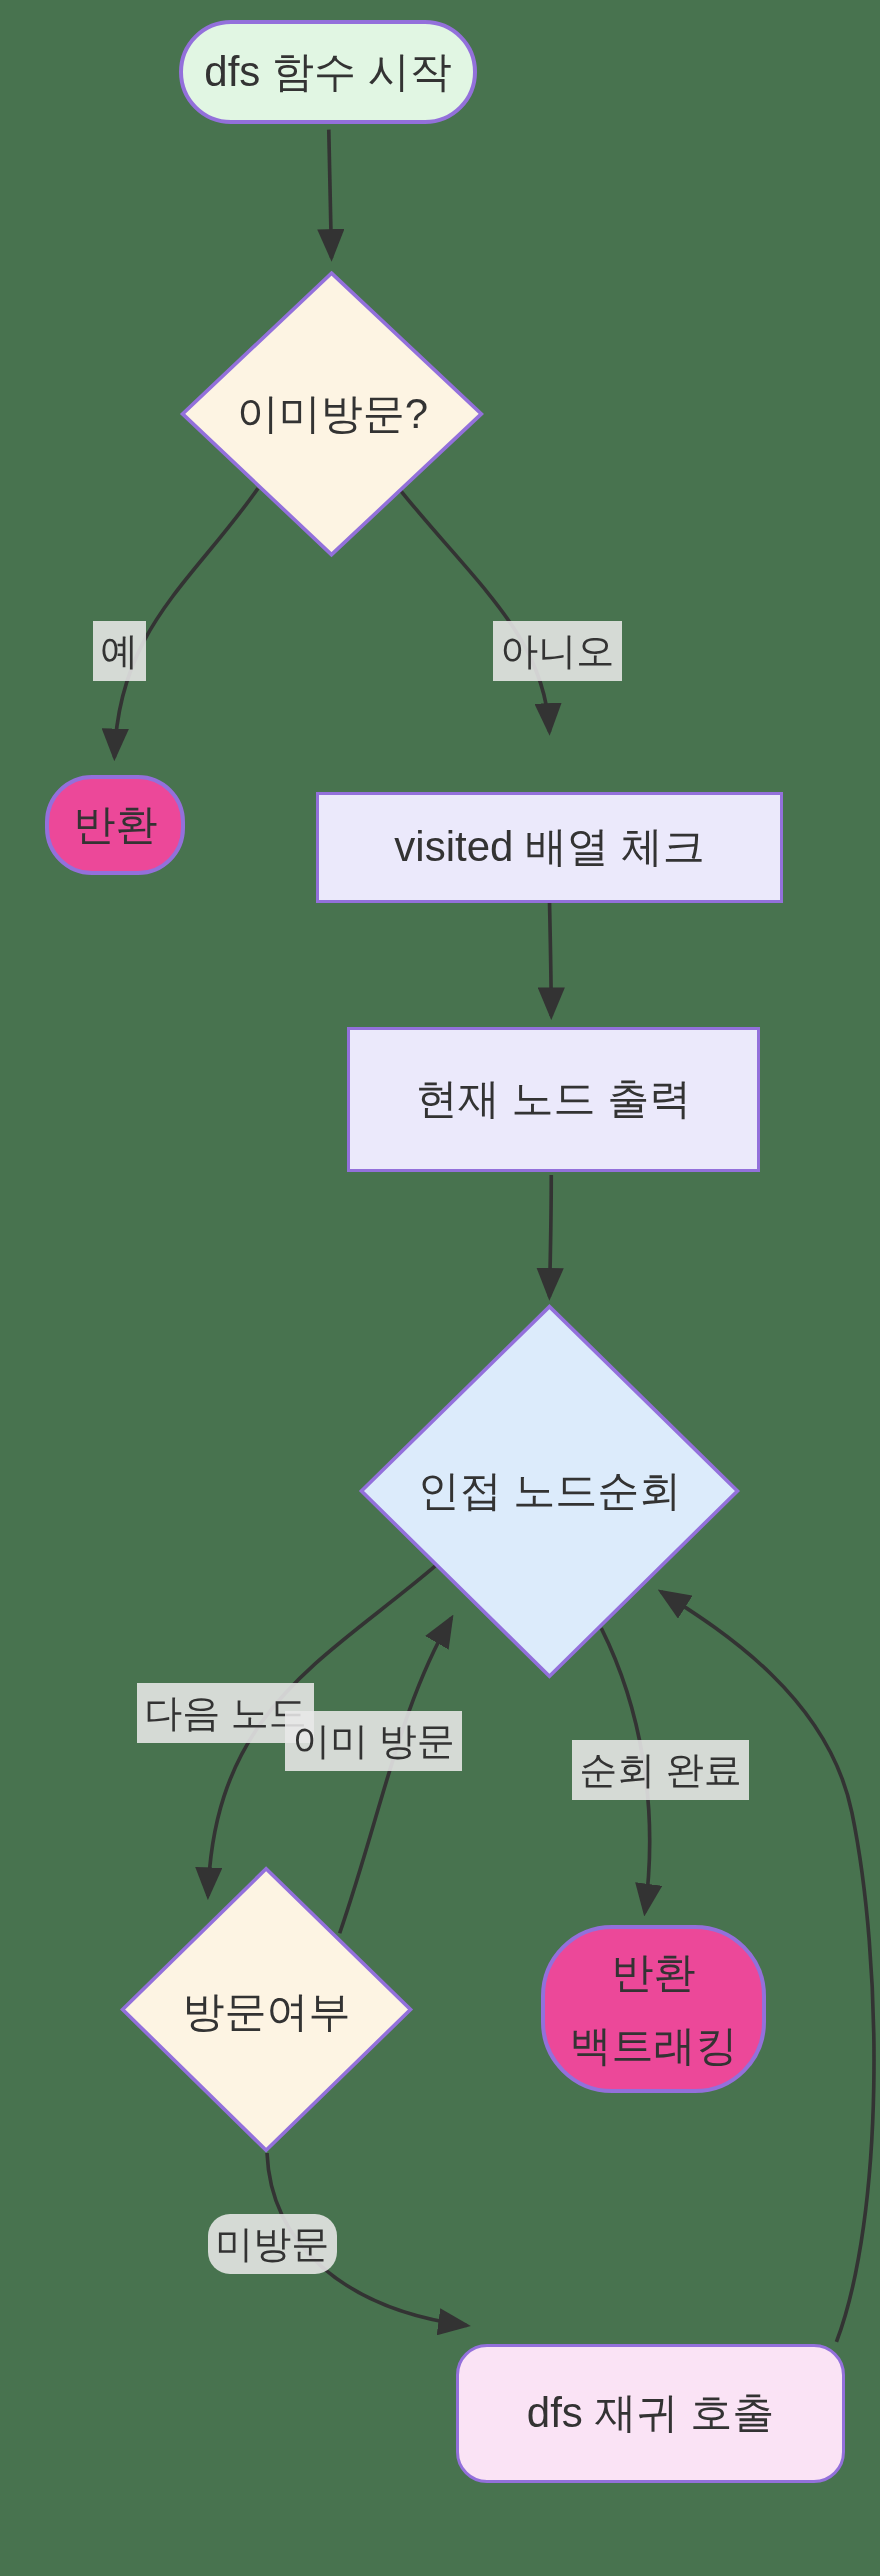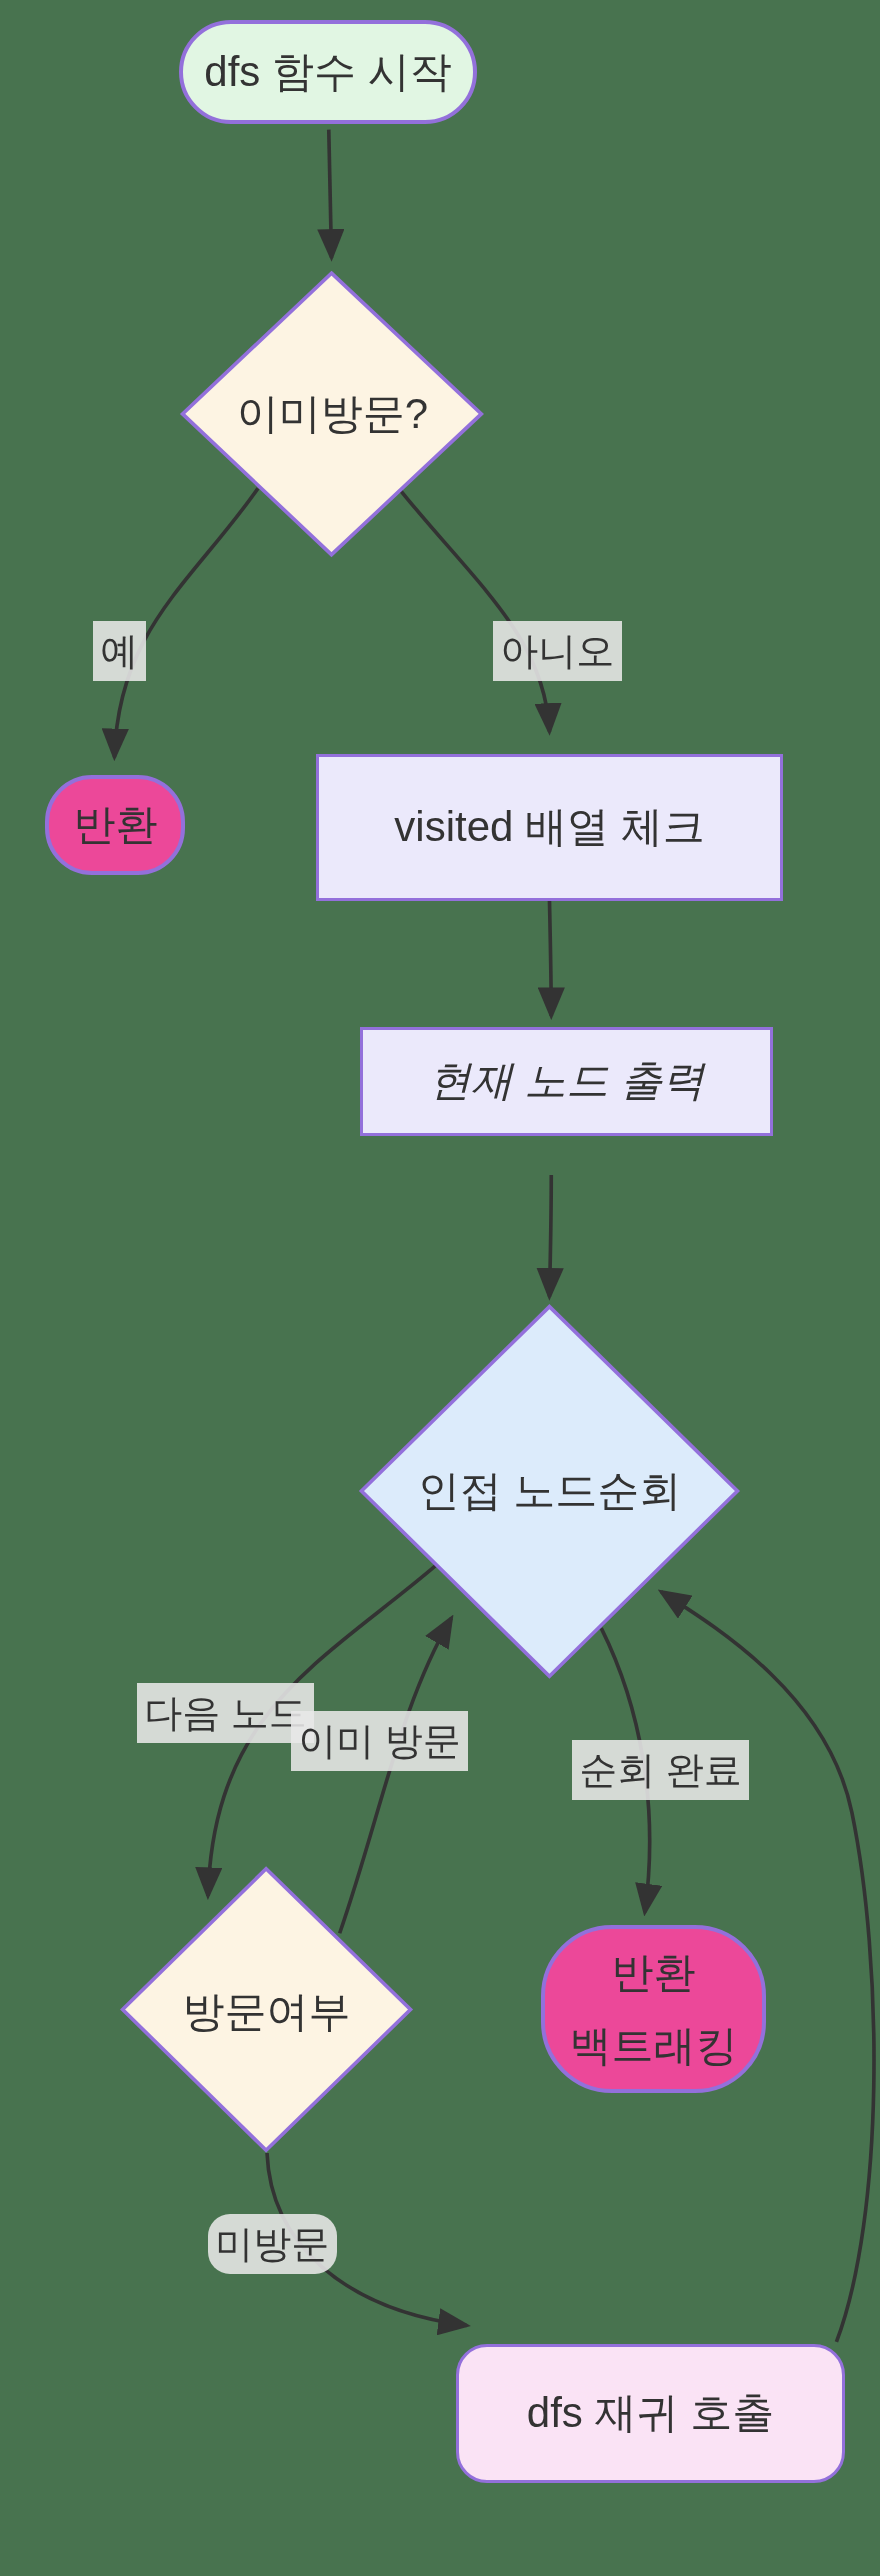--- a/index.html
+++ b/index.html
@@ -115,25 +115,25 @@
 
   <div class="diamond-text" style="left:199px; top:327px; width:227px; height:173px;">
     <span>이미</span>
     <span>방문?</span>
   </div>
 
   <div class="node pill" style="left:25.4px; top:775px; width:140px; height:100px; border-radius:47px;">
     <span>반환</span>
   </div>
 
-  <div class="node rect-lavender" style="left:296px; top:754px; width:467px; height:147px;">
+  <div class="node rect-lavender" style="left:296px; top:792px; width:467px; height:111px;">
     <span>visited 배열 체크</span>
   </div>
 
-  <div class="node rect-lavender" style="left:340px; top:1027px; width:413px; height:109px;font-style:italic;">
+  <div class="node rect-lavender" style="left:327px; top:1027px; width:413px; height:145px;">
     <span>현재 노드 출력</span>
   </div>
 
   <div class="diamond-text" style="left:393px; top:1404px; width:273px; height:173px;">
     <span>인접 노드</span>
     <span>순회</span>
   </div>
 
   <div class="diamond-text" style="left:133px; top:1925px; width:227px; height:173px;">
     <span>방문</span>
@@ -151,21 +151,21 @@
 
   <div class="edge-label" style="left:73px; top:621px;">
     <span>예</span>
   </div>
   <div class="edge-label" style="left:473px; top:621px;">
     <span>아니오</span>
   </div>
   <div class="edge-label" style="left:117px; top:1683px;">
     <span>다음 노드</span>
   </div>
-  <div class="edge-label" style="left:271px; top:1711px;">
+  <div class="edge-label" style="left:265px; top:1711px;">
     <span>이미 방문</span>
   </div>
   <div class="edge-label" style="left:552px; top:1740px;">
     <span>순회 완료</span>
   </div>
   <div class="edge-label" style="left:188px; top:2214px;border-radius:22px;">
     <span>미방문</span>
   </div>
 
 </div>

